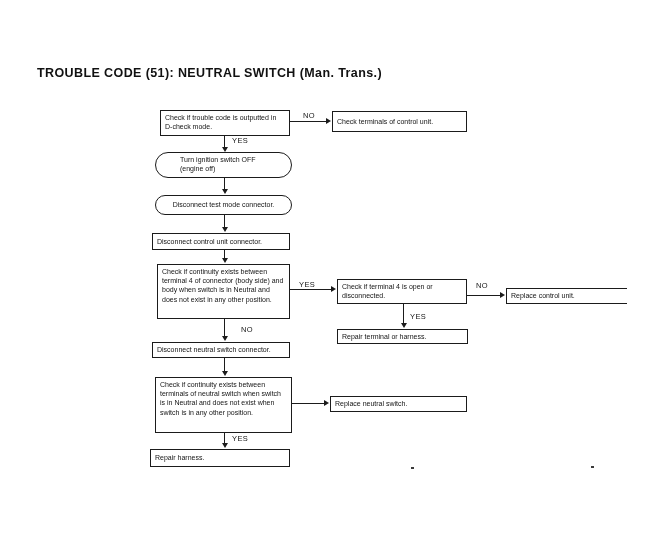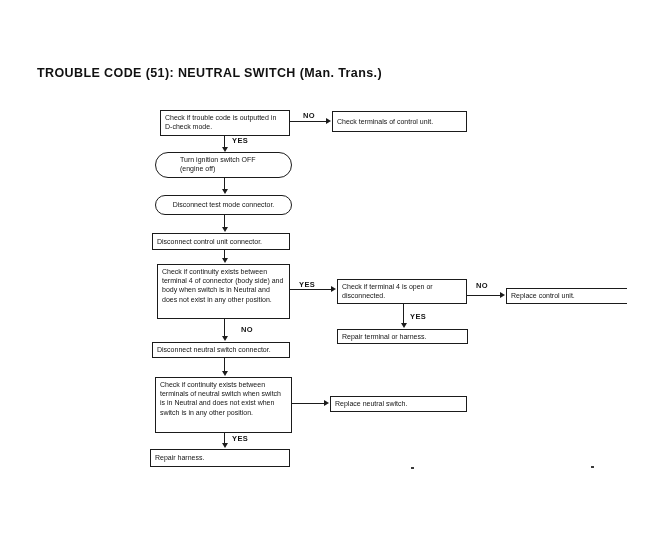--- a/index.html
+++ b/index.html
@@ -26,21 +26,21 @@
     position:absolute; width:0; height:0;
     border-left:3px solid transparent; border-right:3px solid transparent;
     border-top:5.5px solid #1b1b1b;
   }
   .ah-r {
     position:absolute; width:0; height:0;
     border-top:3px solid transparent; border-bottom:3px solid transparent;
     border-left:5.5px solid #1b1b1b;
   }
   .lbl {
-    position:absolute; font-size:7.5px; font-weight:700;
+    position:absolute; font-size:7.5px; font-weight:400;
     letter-spacing:0.4px; color:#141414;
   }
   .open-right { border-right:none; }
   .speck { position:absolute; background:#3a3a3a; }
 </style>
 </head>
 <body>
 
 <div id="page">
 

